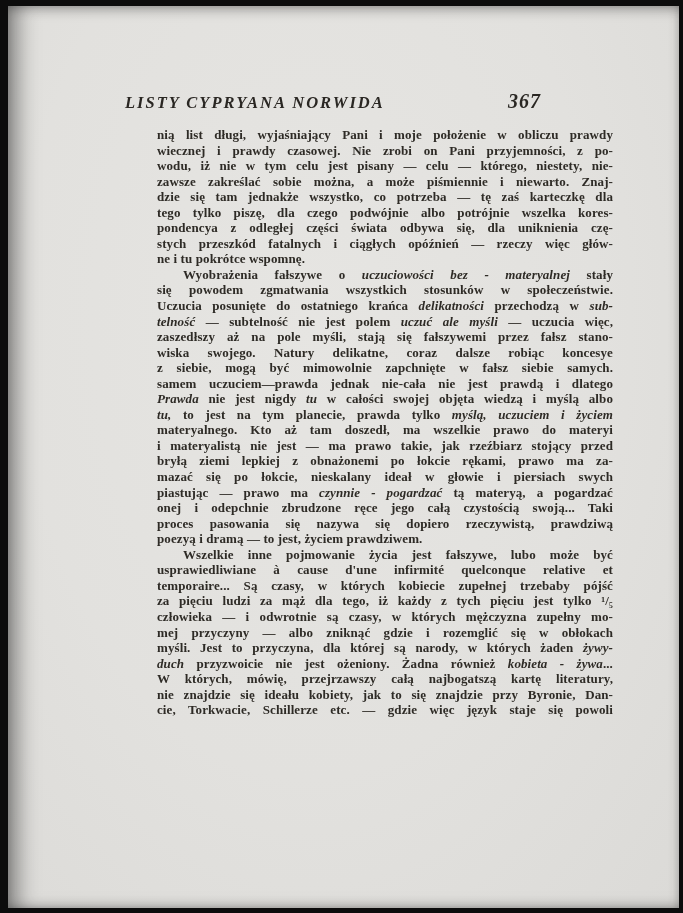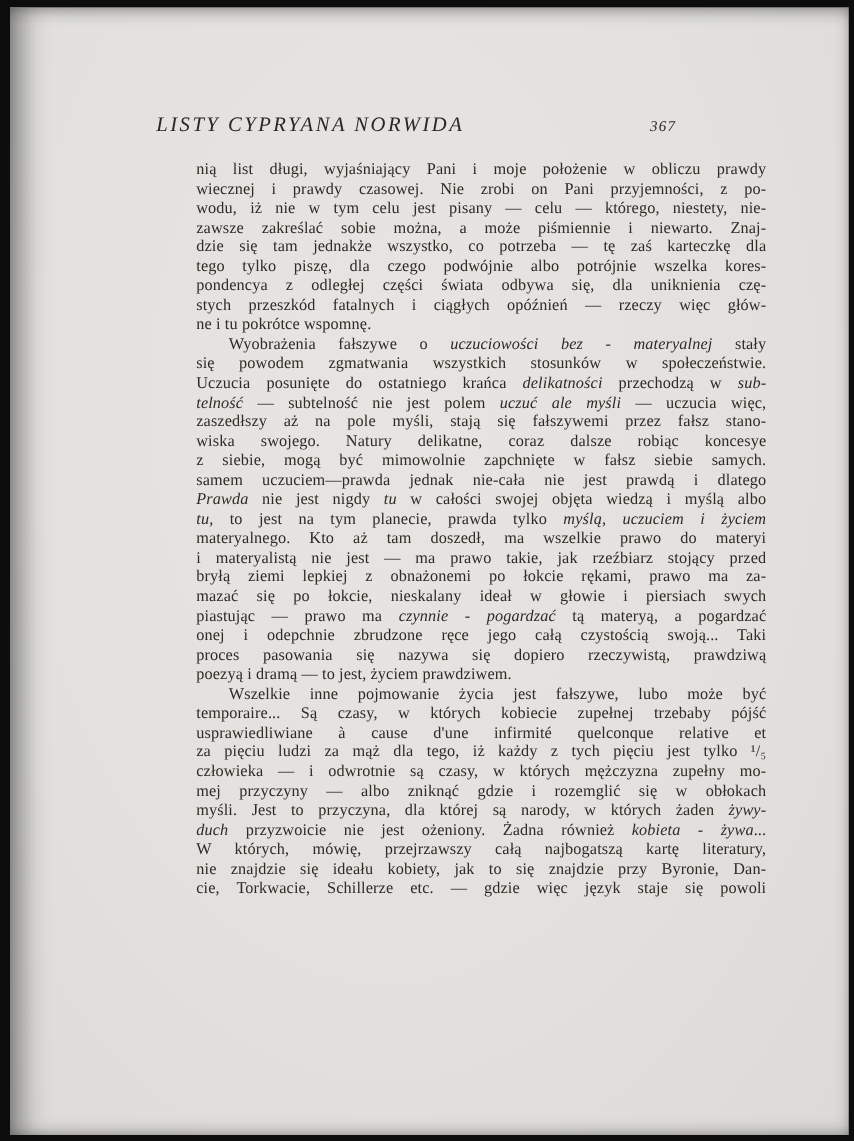--- a/index.html
+++ b/index.html
@@ -3,21 +3,21 @@
 <meta charset="utf-8">
 <style>
   html,body{margin:0;padding:0;}
   body{
     width:683px;height:913px;
     background:#0e0e0e;
     position:relative;
     overflow:hidden;
     font-family:"Liberation Serif","DejaVu Serif",serif;
   }
-  .scan-frame{position:absolute;inset:0;background:#0c0c0c;}
+  .scan-frame{position:absolute;inset:0;background:#0c0c0c;font-weight:bold;}
   .page{
     position:absolute;
     left:8px;top:6px;right:4px;bottom:5px;
     background:radial-gradient(ellipse at 45% 35%, #e6e5e2 0%, #e2e1de 55%, #dbdad7 100%);
     box-shadow:
       inset 18px 0 22px -10px rgba(20,20,20,.50),
       inset 0 9px 13px -8px rgba(35,35,35,.40),
       inset -7px 0 11px -7px rgba(60,60,60,.30),
       inset 0 -7px 11px -7px rgba(50,50,50,.35);
   }
@@ -28,21 +28,21 @@
   }
   .page-title{
     font-style:italic;
     font-size:16.5px;
     letter-spacing:2px;
     color:#2a2723;
     white-space:nowrap;
   }
   .page-number{
     font-style:italic;
-    font-size:12px;
+    font-size:20px;
     letter-spacing:1px;
     color:#2a2723;
   }
   .text-block{
     position:absolute;
     left:117px;top:121px;width:456px;
     color:#2e2b26;
     margin-left:32px;
   }
   .line{
@@ -90,22 +90,22 @@
         <div class="line"><i>tu,</i><span> to jest na tym planecie, prawda tylko </span><i>myślą, uczuciem i życiem</i></div>
         <div class="line"><span>materyalnego. Kto aż tam doszedł, ma wszelkie prawo do materyi</span></div>
         <div class="line"><span>i materyalistą nie jest — ma prawo takie, jak rzeźbiarz stojący przed</span></div>
         <div class="line"><span>bryłą ziemi lepkiej z obnażonemi po łokcie rękami, prawo ma za-</span></div>
         <div class="line"><span>mazać się po łokcie, nieskalany ideał w głowie i piersiach swych</span></div>
         <div class="line"><span>piastując — prawo ma </span><i>czynnie - pogardzać</i><span> tą materyą, a pogardzać</span></div>
         <div class="line"><span>onej i odepchnie zbrudzone ręce jego całą czystością swoją... Taki</span></div>
         <div class="line"><span>proces pasowania się nazywa się dopiero rzeczywistą, prawdziwą</span></div>
         <div class="line end"><span>poezyą i dramą — to jest, życiem prawdziwem.</span></div>
         <div class="line ind"><span>Wszelkie inne pojmowanie życia jest fałszywe, lubo może być</span></div>
+        <div class="line"><span>usprawiedliwiane à cause d'une infirmité quelconque relative et</span></div>
         <div class="line"><span>temporaire... Są czasy, w których kobiecie zupełnej trzebaby pójść</span></div>
-        <div class="line"><span>usprawiedliwiane à cause d'une infirmité quelconque relative et</span></div>
         <div class="line"><span>za pięciu ludzi za mąż dla tego, iż każdy z tych pięciu jest tylko ¹/₅</span></div>
         <div class="line"><span>człowieka — i odwrotnie są czasy, w których mężczyzna zupełny mo-</span></div>
         <div class="line"><span>mej przyczyny — albo zniknąć gdzie i rozemglić się w obłokach</span></div>
         <div class="line"><span>myśli. Jest to przyczyna, dla której są narody, w których żaden </span><i>żywy-</i></div>
         <div class="line"><i>duch</i><span> przyzwoicie nie jest ożeniony. Żadna również </span><i>kobieta - żywa</i><span>...</span></div>
         <div class="line"><span>W których, mówię, przejrzawszy całą najbogatszą kartę literatury,</span></div>
         <div class="line"><span>nie znajdzie się ideału kobiety, jak to się znajdzie przy Byronie, Dan-</span></div>
         <div class="line"><span>cie, Torkwacie, Schillerze etc. — gdzie więc język staje się powoli</span></div>
       </div>
   </div>

